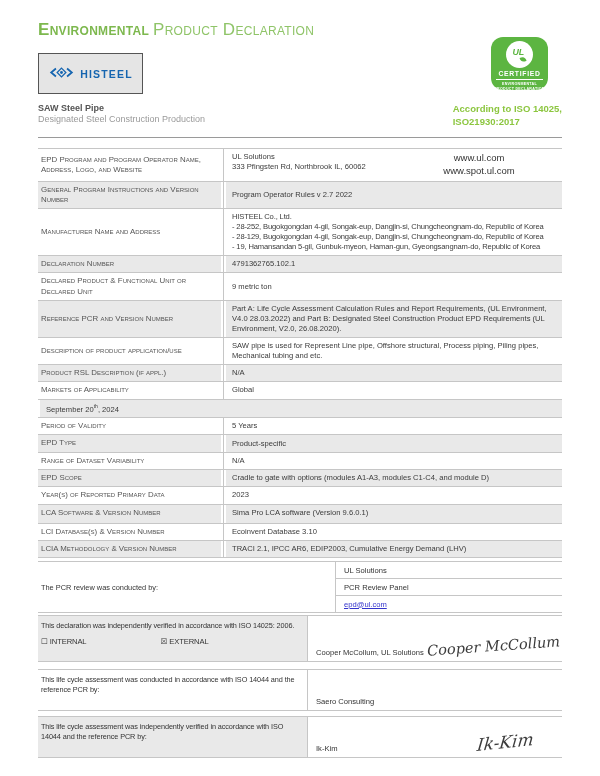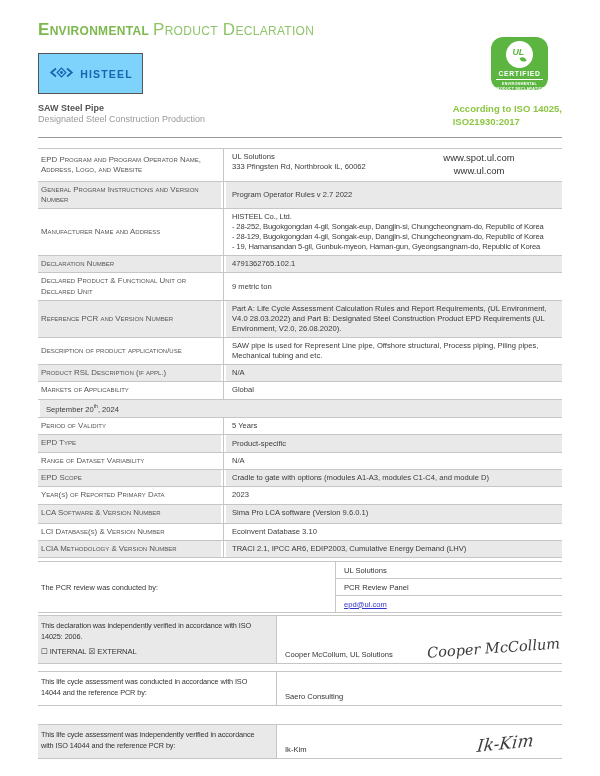--- a/index.html
+++ b/index.html
@@ -9,21 +9,21 @@
     font-family:"Liberation Sans", sans-serif; color:#333; overflow:hidden;
   }
   .content { padding:20px 38px 0 38px; }
 
   
   .title { font-variant:small-caps; font-size:17px; letter-spacing:.3px; }
   .title .t-bold  { font-weight:700; color:#7db84e; }
   .title .t-light { font-weight:400; color:#8fc468; margin-left:4px; }
 
   .logo-box {
-    width:105px; height:41px; border:1px solid #555; background:#7dd3fc;
+    width:105px; height:41px; border:1px solid #555; background:#e5e5e5;
     margin:13px 0 9px 0; display:flex; align-items:center; justify-content:center; gap:5px;
   }
   .logo-text { font-size:10.5px; font-weight:700; color:#1565b0; letter-spacing:1.2px; }
 
   .product-name { font-size:9px; font-weight:700; color:#555; }
   .product-sub  { font-size:9px; color:#9a9a9a; margin-top:1px; }
 
   .according {
     position:absolute; top:103px; right:38px; 
     font-size:9.5px; font-weight:700; color:#8cc63f; line-height:1.35;
@@ -79,34 +79,34 @@
   .pcr .pright { flex:1; border-left:1px solid #c6c6c6; }
   .pcr .prow { padding:3.5px 8px; font-size:7.6px; color:#333; border-bottom:1px solid #c6c6c6; }
   .pcr .prow:last-child { border-bottom:none; }
   .pcr .prow a { color:#3333cc; text-decoration:underline; }
 
   
   .sig {
     display:flex; border-top:1px solid #c6c6c6; border-bottom:1px solid #c6c6c6;
   }
   .sig .stext {
-    flex:none; width:238px; padding:5px 10px 6px 3px; font-size:7.3px; color:#333;
+    flex:none; width:269px; padding:5px 10px 14px 3px; font-size:7.3px; color:#333;
     line-height:1.45; letter-spacing:-.1px;
   }
   .sig.shade .stext { background:#e9e9e9; }
   .sig .sright {
     flex:1; border-left:1px solid #c6c6c6; position:relative;
     display:flex; align-items:flex-end; padding:4px 8px; font-size:7.6px; color:#333;text-align:right;
   }
   .sig-a { margin-top:2px; min-height:33px; }
   .sig-b { margin-top:7px; min-height:35px; }
-  .sig-c { margin-top:18px; min-height:35px; }
+  .sig-c { margin-top:5px; min-height:35px; }
   .checkline { margin-top:4px; font-size:7.6px; color:#333; }
   .checkline .chk { display:inline-block; }
-  .checkline .chk-ext { }
+  .checkline .chk-ext { margin-left:72px; }
   .signature {
     position:absolute; font-family:"DejaVu Serif", serif; font-style:italic;
     color:#3c3c3c; white-space:nowrap; pointer-events:none;
   }
   .sig-cooper { right:2px; bottom:7px; font-size:14.5px; transform:rotate(-4deg); }
   .sig-ik { right:28px; bottom:5px; font-size:17px; transform:rotate(-6deg) skewX(-12deg); }
 </style>
 </head>
 <body>
 
@@ -158,22 +158,22 @@
         <div class="lbl">
             <span>EPD Program and Program Operator Name, Address, Logo, and Website</span>
           </div>
         <div class="val">
           <div class="val-split">
             <div class="operator-block">
               <div>UL Solutions</div>
               <div>333 Pfingsten Rd, Northbrook IL, 60062</div>
             </div>
             <div class="website-block">
+              <div>www.ul.com</div>
               <div>www.spot.ul.com</div>
-              <div>www.ul.com</div>
             </div>
           </div>
         </div>
       </div>
 
       <div class="irow shade" style="min-height:21px">
         <div class="lbl">
             <span>General Program Instructions and Version Number</span>
           </div>
         <div class="val">

